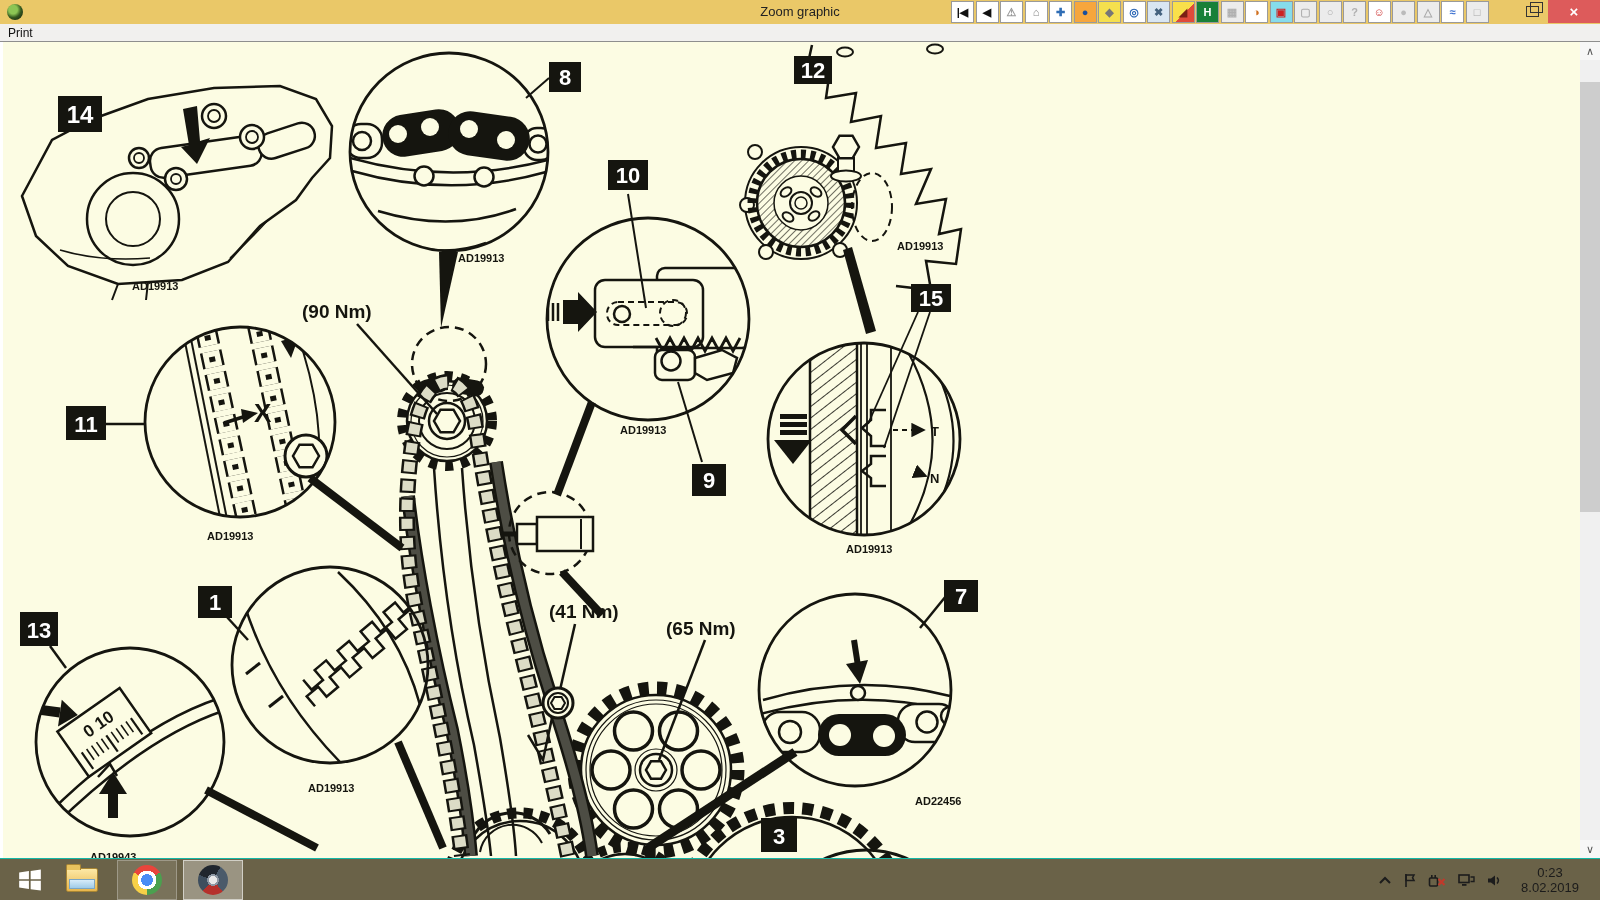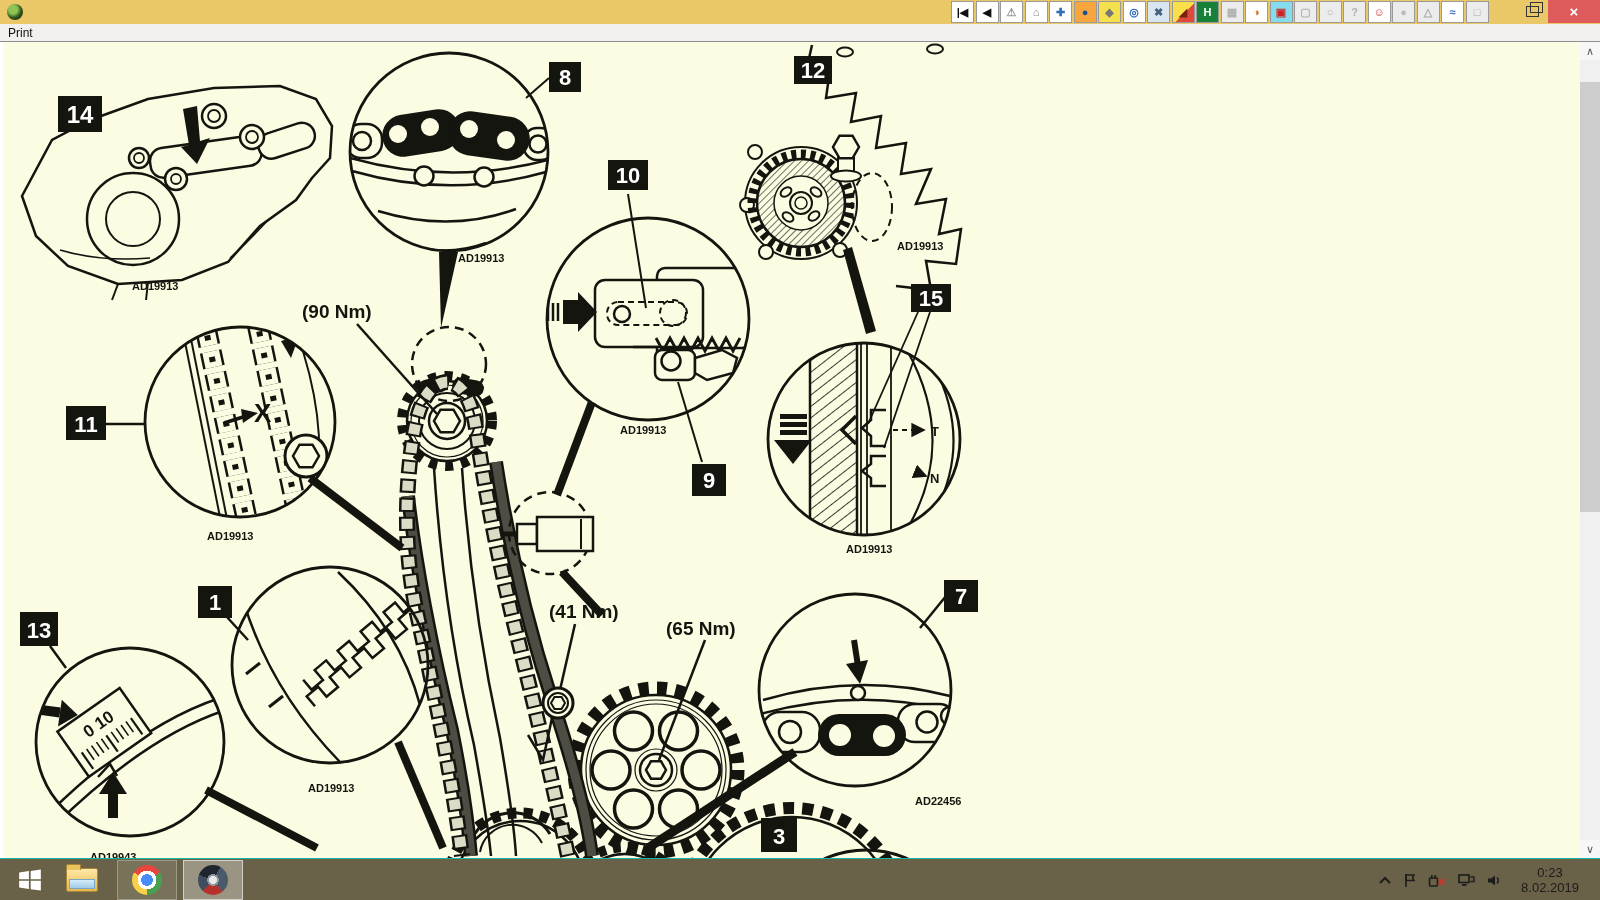--- a/index.html
+++ b/index.html
@@ -54,20 +54,21 @@
   .clock{width:76px;text-align:center;color:#1b1b1b;font-size:13px;line-height:15px;margin-right:12px;}
   text{font-family:"Liberation Sans",sans-serif;}
 </style>
 </head>
 <body>
 
 <div id="screen">
 
   <div class="titlebar">
     <div class="appicon"></div>
+    <div class="wtitle">Zoom graphic</div>
     <div class="tbicons">
         <span class="tbi" style="background: rgb(255, 255, 255); color: rgb(17, 17, 17);">|◀</span>
         <span class="tbi" style="background: rgb(255, 255, 255); color: rgb(17, 17, 17);">◀</span>
         <span class="tbi" style="background: rgb(255, 255, 255); color: rgb(154, 154, 154);">⚠</span>
         <span class="tbi" style="background: rgb(255, 255, 255); color: rgb(138, 138, 138);">⌂</span>
         <span class="tbi" style="background: rgb(255, 255, 255); color: rgb(47, 109, 181);">✚</span>
         <span class="tbi" style="background: rgb(246, 166, 61); color: rgb(26, 79, 156);">●</span>
         <span class="tbi" style="background: rgb(245, 224, 78); color: rgb(119, 119, 119);">◆</span>
         <span class="tbi" style="background: rgb(255, 255, 255); color: rgb(43, 102, 181);">◎</span>
         <span class="tbi" style="background: rgb(217, 230, 242); color: rgb(68, 98, 126);">✖</span>

